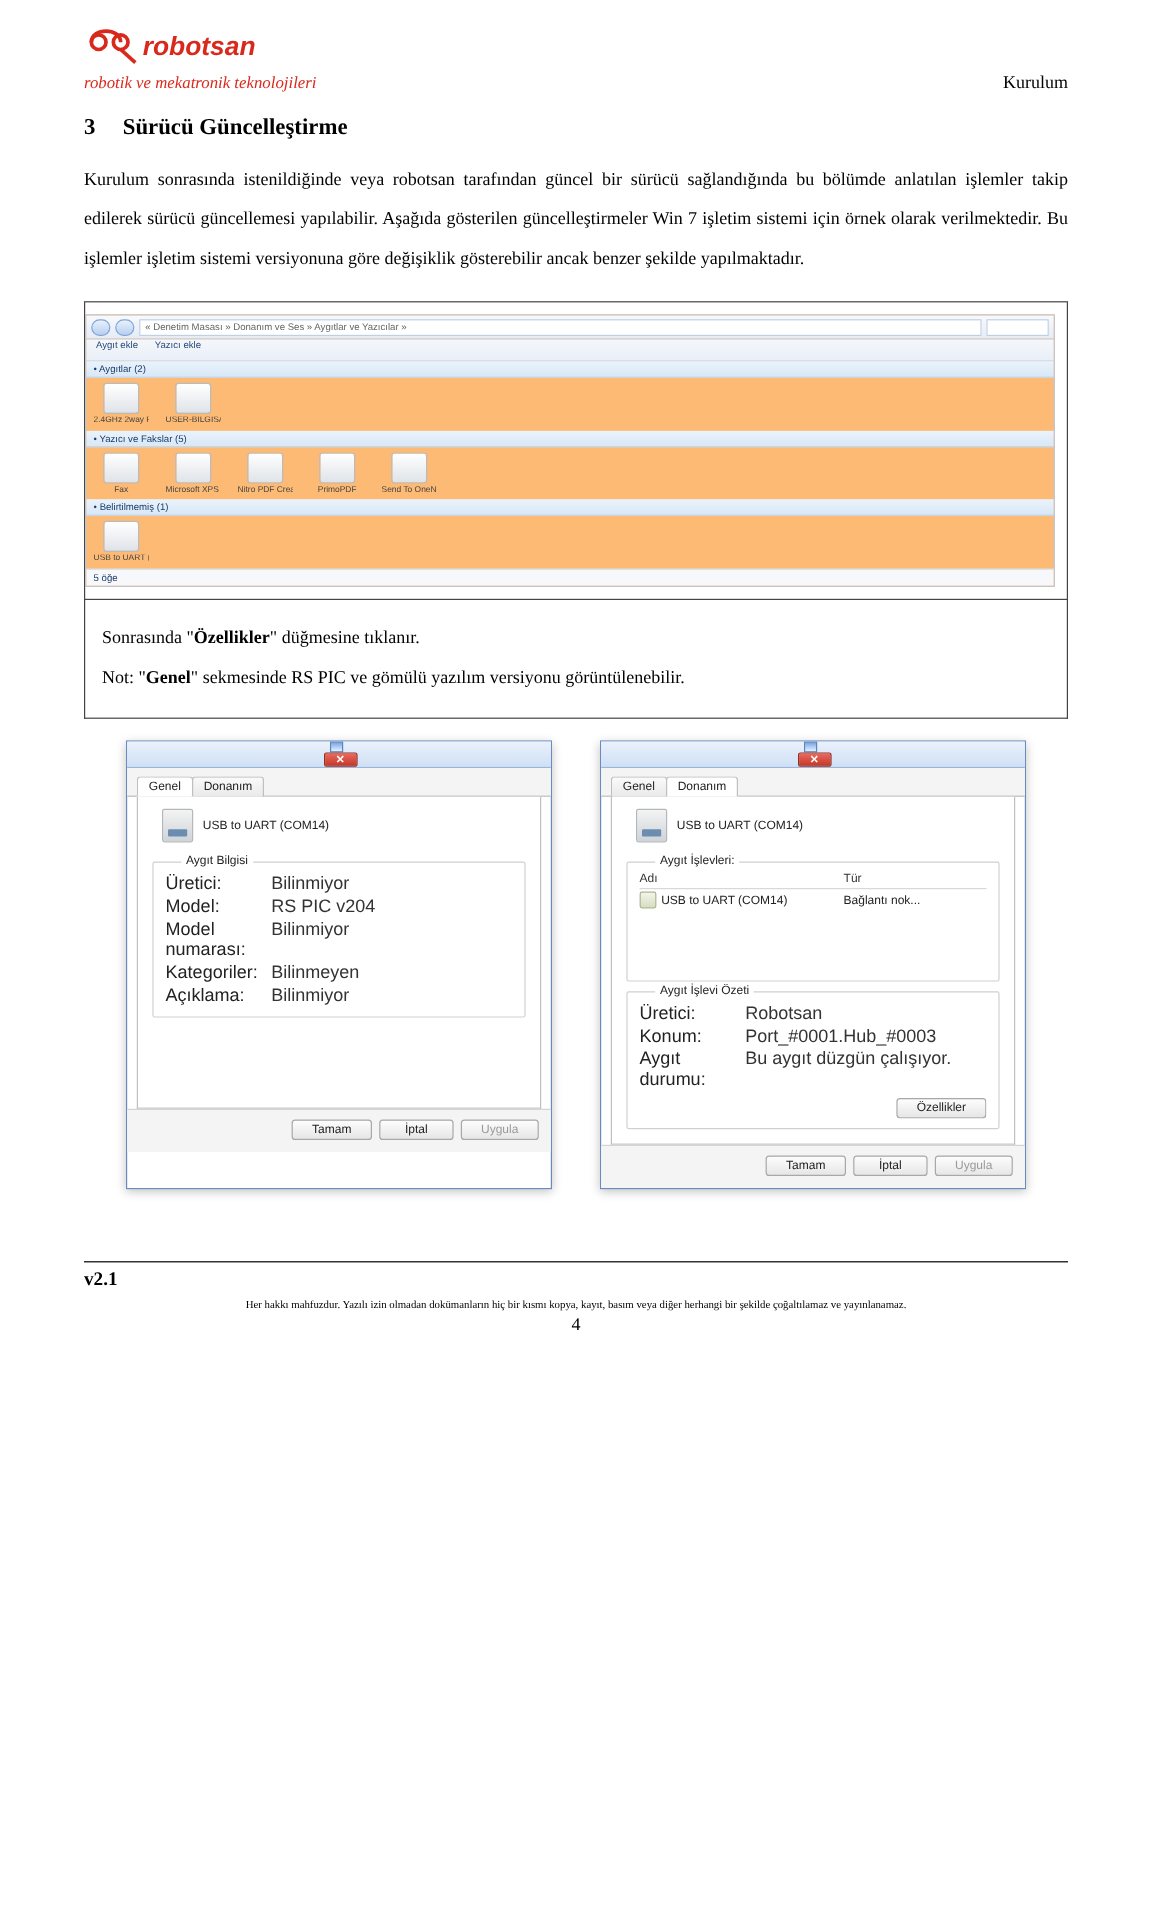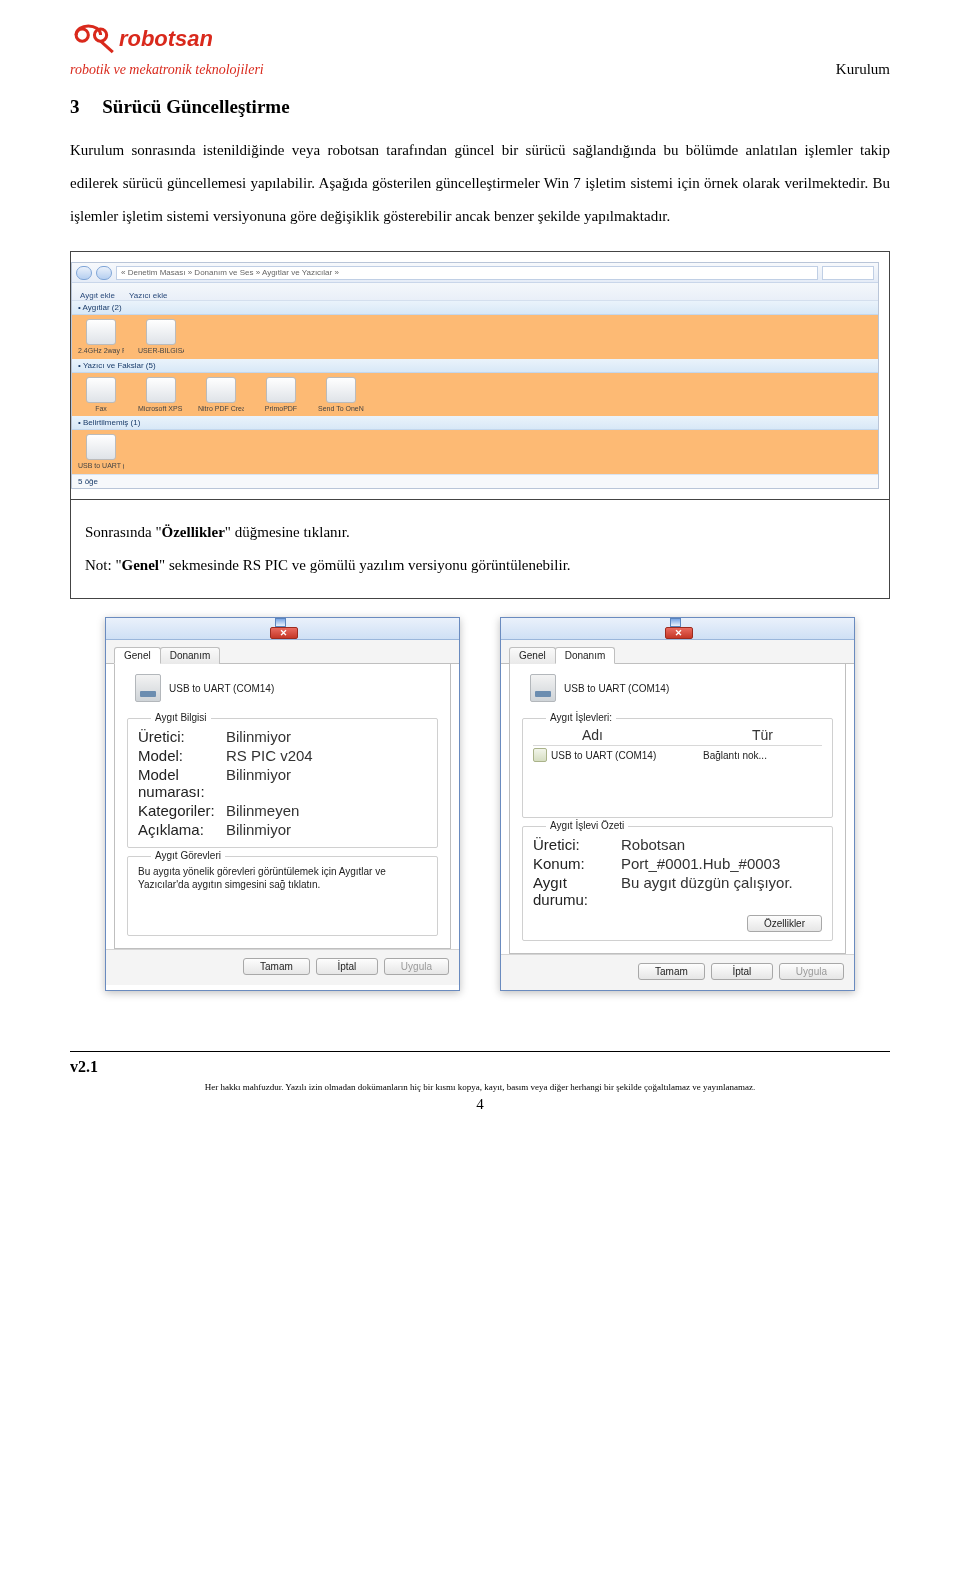--- a/index.html
+++ b/index.html
@@ -45,33 +45,33 @@
   .device-icon::after { content:""; position:absolute; left:4px; top:16px; width:16px; height:6px; background:#6b8db0; border-radius:1px;}
   .groupbox { border: 1px solid #d0d0d0; border-radius: 2px; margin: 8px 0; padding: 8px 10px; position: relative; }
   .groupbox .gtitle { position: absolute; top: -7px; left: 23px; background: #fff; padding: 0 4px; font-size: 10px; color: #222; }
   .kv { display: flex; font-size: 15px; padding: 1px 0; }
   .kv .k { width: 88px; color: #222; }
   .kv .v { color: #333; }
   .btnrow { display: flex; justify-content: flex-end; gap: 6px; padding: 8px 10px 10px 0; background: #f4f4f4; border-top: 1px solid #d4d4d4; }
   .btn7 { background: linear-gradient(#fdfdfd,#e6e6e6); border: 1px solid #a8a8a8; border-radius: 3px; padding: 2px 16px; font-size: 10px; font-family: inherit; min-width:62px; text-align:center;}
   .btn7.disabled { color: #9a9a9a; }
   .btn7.inner { float:right; margin-top:6px;}
-  .listhead { display:flex; border-bottom:1px solid #d8d8d8; padding-bottom:2px; font-size:14px; color:#333;justify-content:center; }
+  .listhead { display:flex; border-bottom:1px solid #d8d8d8; padding-bottom:2px; font-size:10px; color:#333; }
   .listhead .c1 { width:170px;}
   .listrow { display:flex; padding:2px 0; align-items:center;}
   .listrow .ic { width:14px; height:14px; background:linear-gradient(#f2f5ea,#d6dec2); border:1px solid #aab38a; margin-right:4px; border-radius:2px;}
   .listrow .c1 { width:152px;}
 
   
   .explorer { flex:1; background:#fdba74; border:1px solid #b9c5d8; font-family:"Segoe UI",sans-serif; font-size:9px; display:flex; flex-direction:column;}
   .explorer .navbar { height:20px; background:linear-gradient(#f7f9fc,#e5ecf7); border-bottom:1px solid #c9d6ea; display:flex; align-items:center; padding:0 4px; gap:4px;}
   .explorer .navbar .navbtn{width:16px;height:14px;background:linear-gradient(#eaf1fb,#b6cff0);border:1px solid #7fa5d7;border-radius:7px;}
   .explorer .navbar .crumb{background:#fff;border:1px solid #c0cfe5;height:14px;flex:1;padding:0 4px;display:flex;align-items:center;color:#666;font-size:8px;white-space:nowrap;overflow:hidden;}
   .explorer .navbar .search{background:#fff;border:1px solid #c0cfe5;width:52px;height:14px;}
-  .explorer .toolbar{height:18px;background:linear-gradient(#f4f7fb,#e9eff8);border-bottom:1px solid #d4dfee;display:flex;align-items:flex-end;gap:14px;padding:0 8px;font-size:8px;color:#2a4a7b;}
+  .explorer .toolbar{height:18px;background:linear-gradient(#f4f7fb,#e9eff8);border-bottom:1px solid #d4dfee;display:flex;align-items:flex-start;gap:14px;padding:0 8px;font-size:8px;color:#2a4a7b;}
   .explorer .catband{background:linear-gradient(#eaf3fb,#d8e8f7);border-bottom:1px solid #c3d7ed;padding:2px 6px;font-size:8px;color:#1a3c6a;}
   .explorer .iconpane{flex:1;padding:4px 6px;display:flex;flex-direction:column;gap:6px;}
   .explorer .iconrow{display:flex;gap:14px;}
   .exic{display:flex;flex-direction:column;align-items:center;width:46px;}
   .exic .iconbox{width:30px;height:26px;border:1px solid #bbb;border-radius:3px;background:linear-gradient(#fff,#dfe3e8);}
   .exic .iconlbl{font-size:7px;color:#444;text-align:center;line-height:1.1;margin-top:2px;white-space:nowrap;overflow:hidden;max-width:46px;}
 
   .footer-line { border-top: 1px solid #000; margin-top: 60px; }
   .version { font-weight: bold; font-size: 16px; margin-top: 6px; }
   .disclaimer { font-size: 9px; text-align: center; margin-top: 6px;}
@@ -210,24 +210,20 @@
           </div>
         <div class="kv">
             <span class="k">Kategoriler:</span>
             <span class="v">Bilinmeyen</span>
           </div>
         <div class="kv">
             <span class="k">Açıklama:</span>
             <span class="v">Bilinmiyor</span>
           </div>
       </div>
-      <div class="groupbox" style="min-height:80px;">
-        <span class="gtitle">Aygıt Görevleri</span>
-        <div style="font-size:10px;line-height:1.3;">Bu aygıta yönelik görevleri görüntülemek için Aygıtlar ve Yazıcılar'da aygıtın simgesini sağ tıklatın.</div>
-      </div>
     </div>
     <div class="btnrow">
       <div class="btn7">Tamam</div>
       <div class="btn7">İptal</div>
       <div class="btn7 disabled">Uygula</div>
     </div>
   </div>
 
   <div class="dlg">
     <div class="titlebar">

